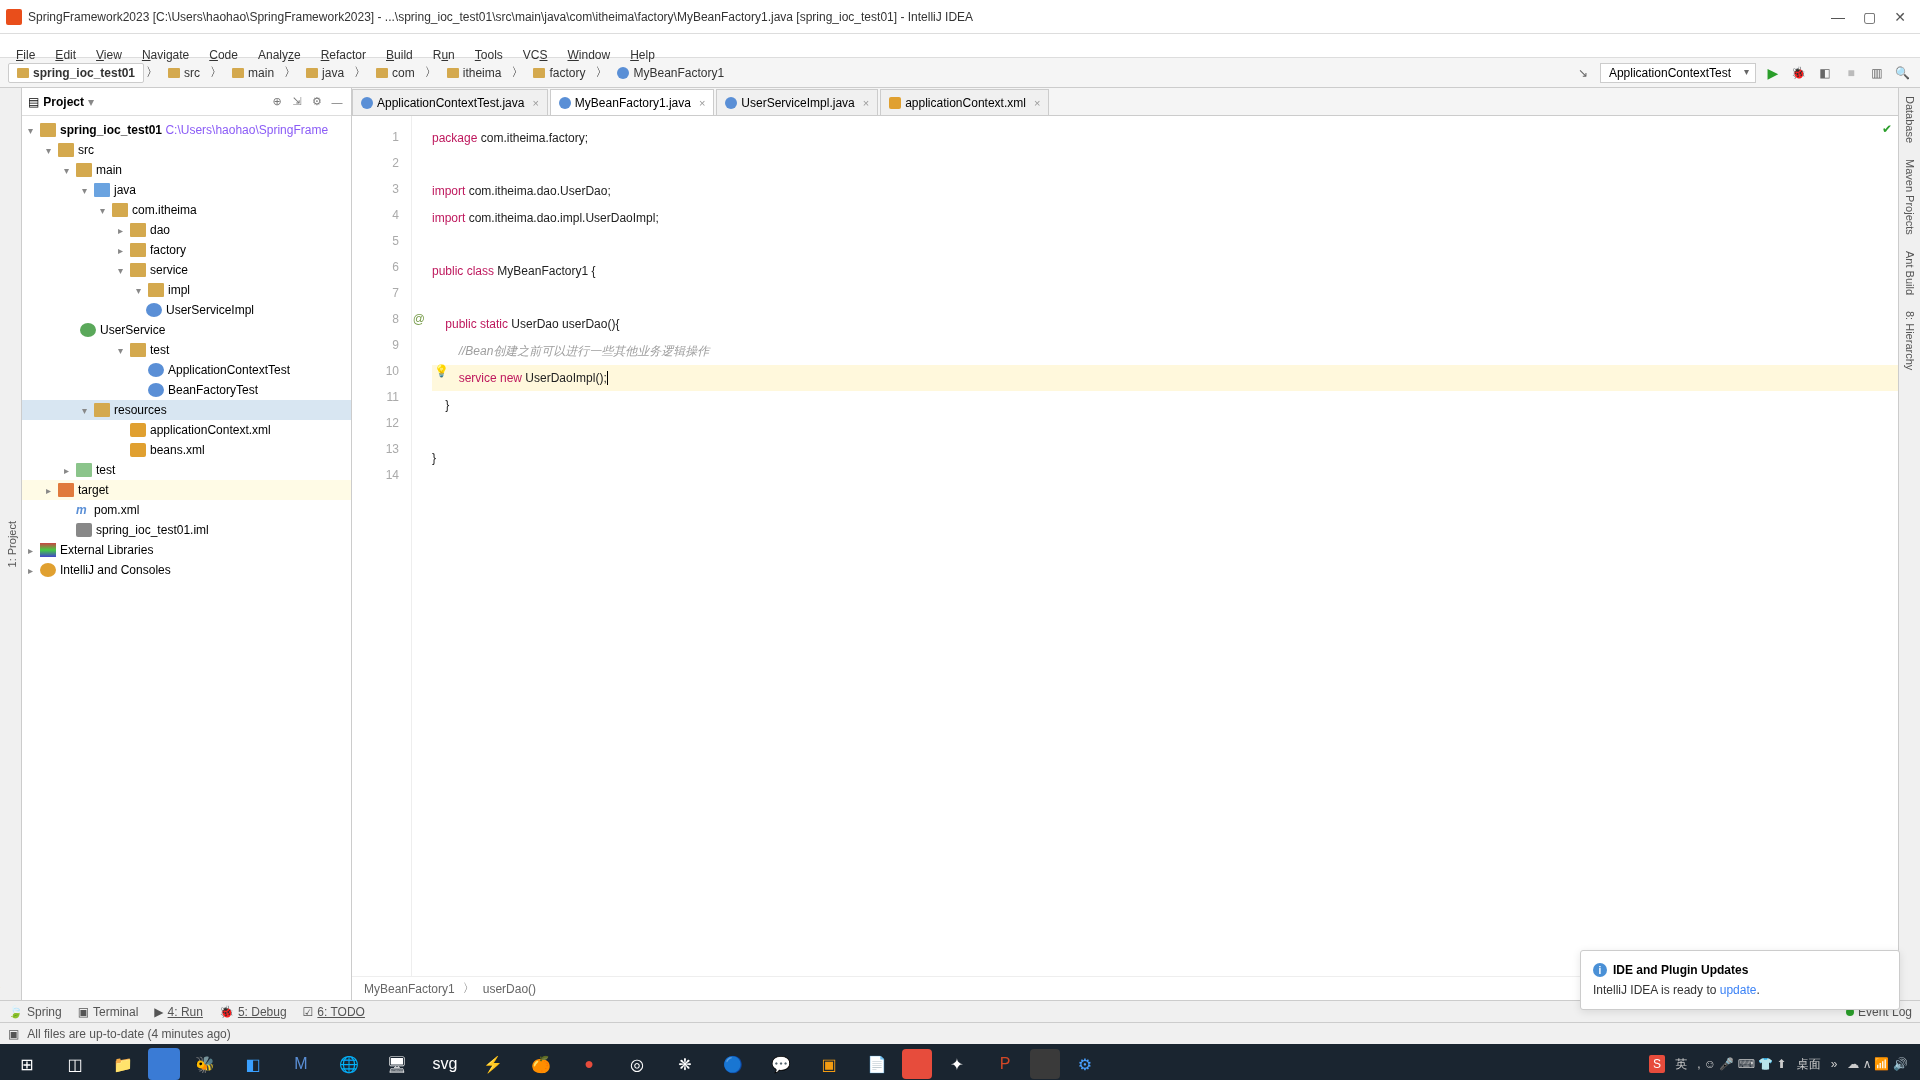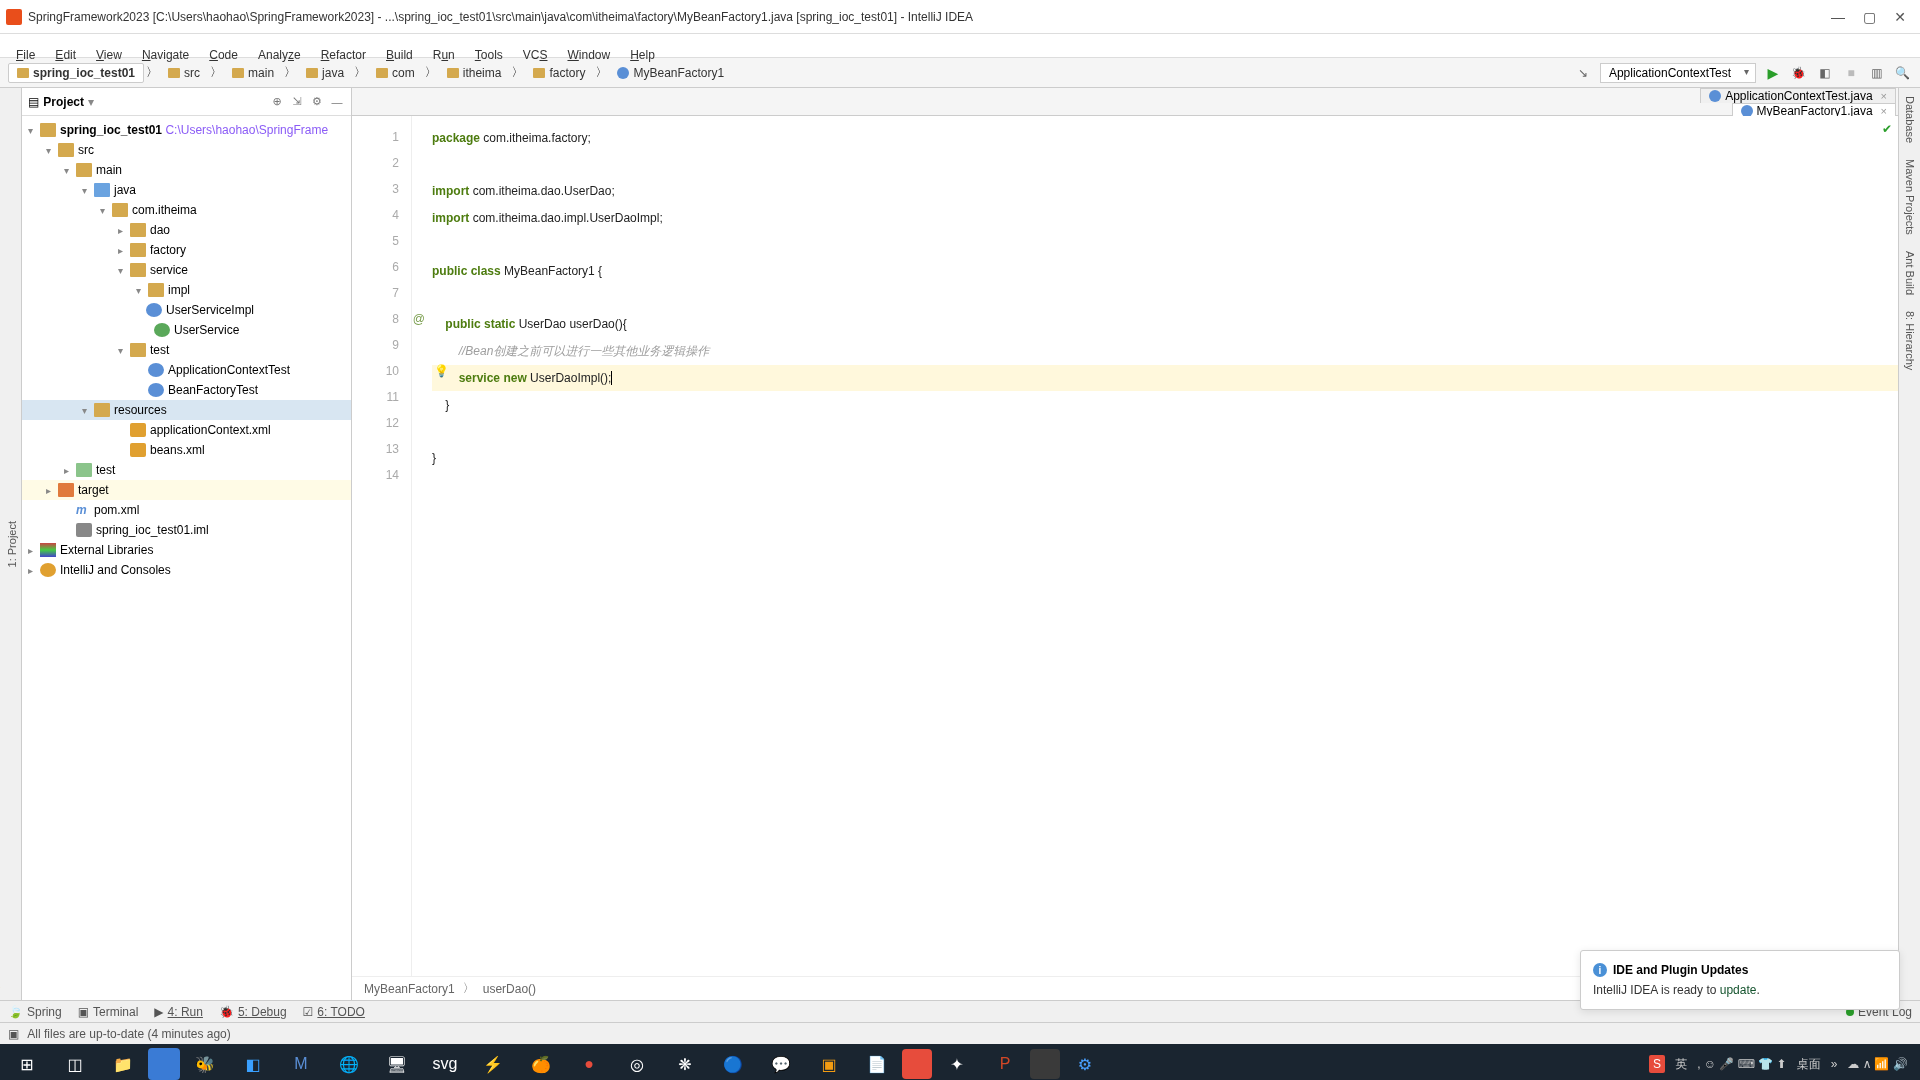--- a/index.html
+++ b/index.html
@@ -44,38 +44,38 @@
 .fld-test { background:#8bc48b; border-radius:1px; height:11px; width:14px;}
 .fld-tgt { background:#e07a3c; border-radius:1px; height:11px; width:14px;}
 .cls { background:#5a8fd6; border-radius:50%; width:12px; height:12px; }
 .intf { background:#5aa85a; border-radius:50%; width:12px; height:12px; }
 .xml { background:#e0a030; border-radius:2px; width:12px; height:12px; }
 .iml { background:#888; border-radius:2px; width:12px; height:12px; }
 .lib { background:linear-gradient(#c44,#4c4,#44c); width:12px; height:12px; }
 .scratch { background:#e0a030; border-radius:50%; width:12px; height:12px; }
 .gray { color:#8b5cf6; }
 .editor { flex:1; display:flex; flex-direction:column; }
-.tabs { height:28px; display:flex; align-items:flex-end; border-bottom:1px solid #ccc; background:#f5f5f5;flex-direction:column; }
+.tabs { height:28px; display:flex; align-items:flex-end; border-bottom:1px solid #ccc; background:#f5f5f5; }
 .tab { height:26px; display:flex; align-items:center; padding:0 8px; gap:4px; border:1px solid #ccc; border-bottom:none; margin-right:2px; background:#f0f0f0; font-size:12px; }
 .tab.active { background:#fff; }
 .tab .close { color:#999; font-size:11px; margin-left:4px; }
 .code-area { flex:1; display:flex; background:#fff; position:relative; }
 .gutter { width:60px; text-align:right; padding:8px 12px 8px 4px; color:#aaa; font-family:"Consolas",monospace; font-size:15px; line-height:26px; background:#fff; border-right:1px solid #eee; position:relative;}
 .code { flex:1; padding:8px 0 8px 20px; font-family:"Consolas",monospace; font-size:16px; line-height:26px; white-space:pre; color:#222; }
-.kw { color:#4d7c0f; font-weight:bold; }
+.kw { color:#be185d; font-weight:normal; }
 .cm { color:#9e9e9e; font-style:italic; }
 .line-hl { background:#fff8dc; display:inline-block; width:100%; }
 .caret { border-left:1px solid #000; animation:blink 1s infinite; }
 .bulb { position:absolute; left:22px; color:#e0a030; }
 .breadcrumb-bottom { height:24px; display:flex; align-items:center; padding:0 12px; gap:8px; font-size:12px; color:#666; border-top:1px solid #eee; }
 .notif { position:absolute; right:20px; bottom:70px; width:320px; background:#fff; border:1px solid #ccc; border-radius:3px; padding:12px; box-shadow:0 2px 8px rgba(0,0,0,0.1); }
 .notif .nt { font-weight:bold; font-size:12px; display:flex; align-items:center; gap:6px; }
 .notif .ni { width:14px; height:14px; background:#4a90d6; border-radius:50%; color:#fff; font-size:10px; display:flex; align-items:center; justify-content:center; }
 .notif .nb { font-size:12px; margin-top:6px; color:#333; }
-.notif .nb a { color:#14532d; text-decoration:none; }
+.notif .nb a { color:#3b82f6; text-decoration:none; }
 .bottom-tabs { height:22px; background:#f0f0f0; border-top:1px solid #ccc; display:flex; align-items:center; padding:0 8px; gap:16px; font-size:11px; color:#555; }
 .bottom-tabs .bt { display:flex; align-items:center; gap:4px; }
 .bottom-tabs .sp { flex:1; }
 .statusbar { height:22px; background:#f0f0f0; border-top:1px solid #ccc; display:flex; align-items:center; padding:0 8px; font-size:11px; color:#555; }
 .taskbar { height:40px; background:#1a2530; display:flex; align-items:center; padding:0 4px; gap:2px; }
 .taskbar .tb-item { width:46px; height:36px; display:flex; align-items:center; justify-content:center; color:#fff; font-size:16px; }
 .taskbar .tb-sp { flex:1; }
 .taskbar .tray { display:flex; align-items:center; gap:10px; color:#ccc; font-size:12px; padding-right:8px;}
 </style>
 </head>
@@ -219,21 +219,21 @@
       <div class="node" style="padding-left:114px">
           <span class="arrow">▾</span>
           <span class="ic fld"></span>
           <span>impl</span>
         </div>
       <div class="node" style="padding-left:112px">
           <span class="arrow"></span>
           <span class="ic cls"></span>
           <span>UserServiceImpl</span>
         </div>
-      <div class="node" style="padding-left:120px">
+      <div class="node" style="padding-left:46px">
           <span class="arrow"></span>
           <span class="ic intf"></span>
           <span>UserService</span>
         </div>
       <div class="node" style="padding-left:96px">
           <span class="arrow">▾</span>
           <span class="ic fld"></span>
           <span>test</span>
         </div>
       <div class="node" style="padding-left:114px">

